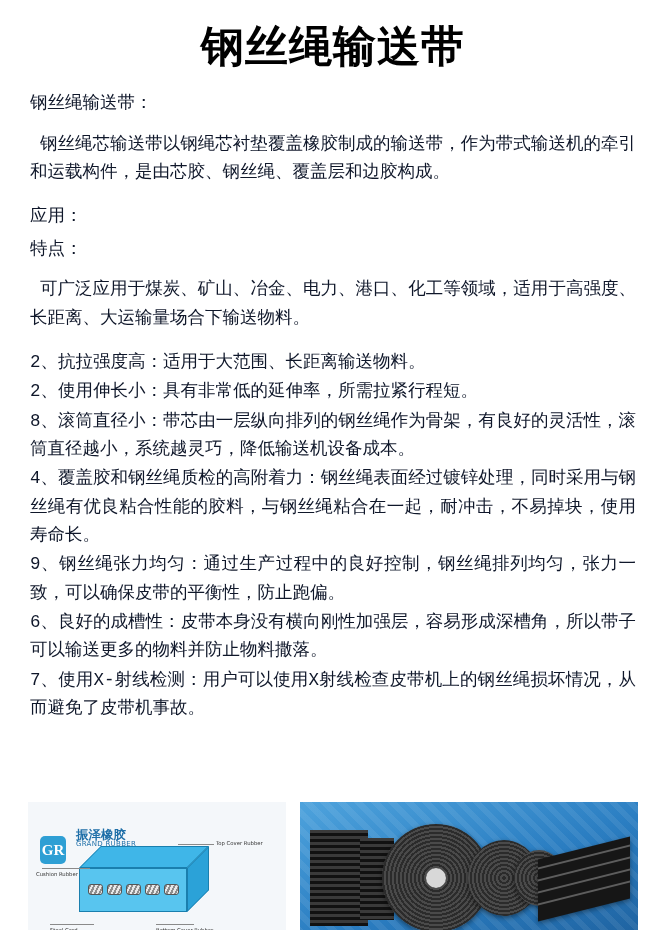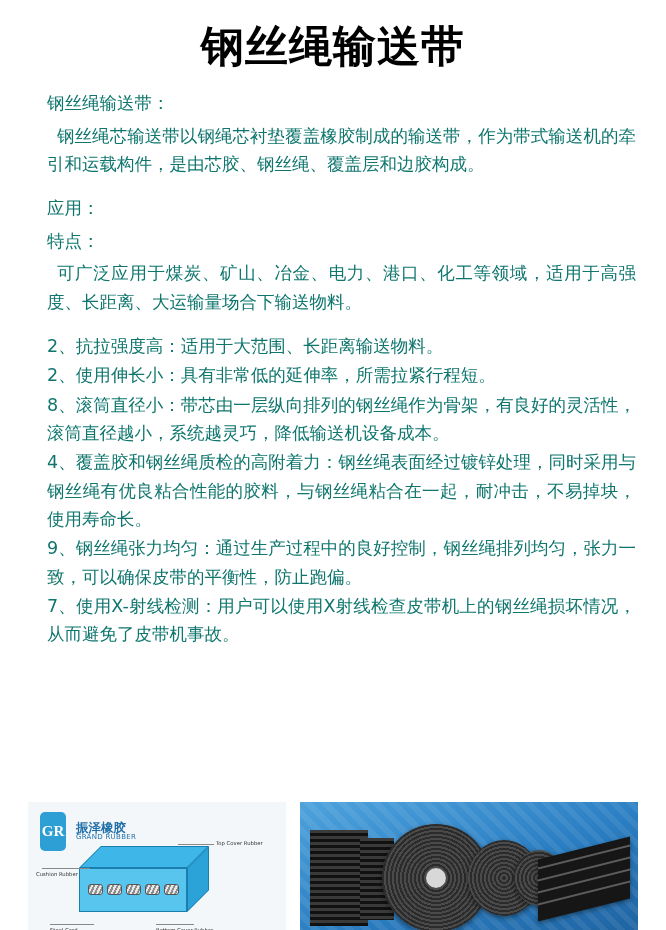--- a/index.html
+++ b/index.html
@@ -23,27 +23,28 @@
   .title {
     text-align: center;
     font-size: 43px;
     font-weight: bold;
     letter-spacing: 1px;
     margin: 22px 0 18px 0;
     color: #000000;
     line-height: 1.15;
   }
   .body-text {
-    padding: 0 30px 0 47px;
+    padding: 0 30px 0 30px;
     font-size: 17.5px;
     line-height: 1.62;
-    color: #0f766e;
+    color: #0f172a;
+    font-family: Liberation Mono, monospace;
   }
   .para {
-    margin: 4px 0 6px 0;
+    margin: 12px 0 6px 0;
     text-align: justify;
   }
   .para.gap {
     margin-bottom: 16px;
   }
   .para.indent {
     text-indent: 10px;
   }
   .section-head {
     margin: 0 0 4px 0;
@@ -80,30 +81,31 @@
   
   .logo {
     position: absolute;
     left: 12px;
     top: 10px;
     display: flex;
     align-items: center;
   }
   .logo-mark {
     width: 26px;
-    height: 39px;
+    height: 28px;
     background: #2e9fd4;
     border-radius: 5px;
     color: #fff;
     font-size: 15px;
     font-weight: bold;
     display: flex;
     align-items: center;
     justify-content: center;
     font-family: "Liberation Serif", serif;
+    margin-top: 24px;
   }
   .logo-txt {
     margin-left: 10px;
     line-height: 1.05;
   }
   .logo-cn {
     font-size: 12.5px;
     font-weight: bold;
     color: #1f6fa8;
   }
@@ -225,20 +227,21 @@
     <p class="para section-head">应用：</p>
     <p class="para section-head">特点：</p>
 
     <p class="para gap indent">可广泛应用于煤炭、矿山、冶金、电力、港口、化工等领域，适用于高强度、长距离、大运输量场合下输送物料。</p>
 
     <p class="list-item">2、抗拉强度高：适用于大范围、长距离输送物料。</p>
     <p class="list-item">2、使用伸长小：具有非常低的延伸率，所需拉紧行程短。</p>
     <p class="list-item">8、滚筒直径小：带芯由一层纵向排列的钢丝绳作为骨架，有良好的灵活性，滚筒直径越小，系统越灵巧，降低输送机设备成本。</p>
     <p class="list-item">4、覆盖胶和钢丝绳质检的高附着力：钢丝绳表面经过镀锌处理，同时采用与钢丝绳有优良粘合性能的胶料，与钢丝绳粘合在一起，耐冲击，不易掉块，使用寿命长。</p>
     <p class="list-item">9、钢丝绳张力均匀：通过生产过程中的良好控制，钢丝绳排列均匀，张力一致，可以确保皮带的平衡性，防止跑偏。</p>
+    <p class="list-item">6、良好的成槽性：皮带本身没有横向刚性加强层，容易形成深槽角，所以带子可以输送更多的物料并防止物料撒落。</p>
     <p class="list-item">7、使用X-射线检测：用户可以使用X射线检查皮带机上的钢丝绳损坏情况，从而避免了皮带机事故。</p>
 
   </div>
 
   <div class="images">
 
     <div class="img-left">
 
       <div class="logo">
         <div class="logo-mark">GR</div>

